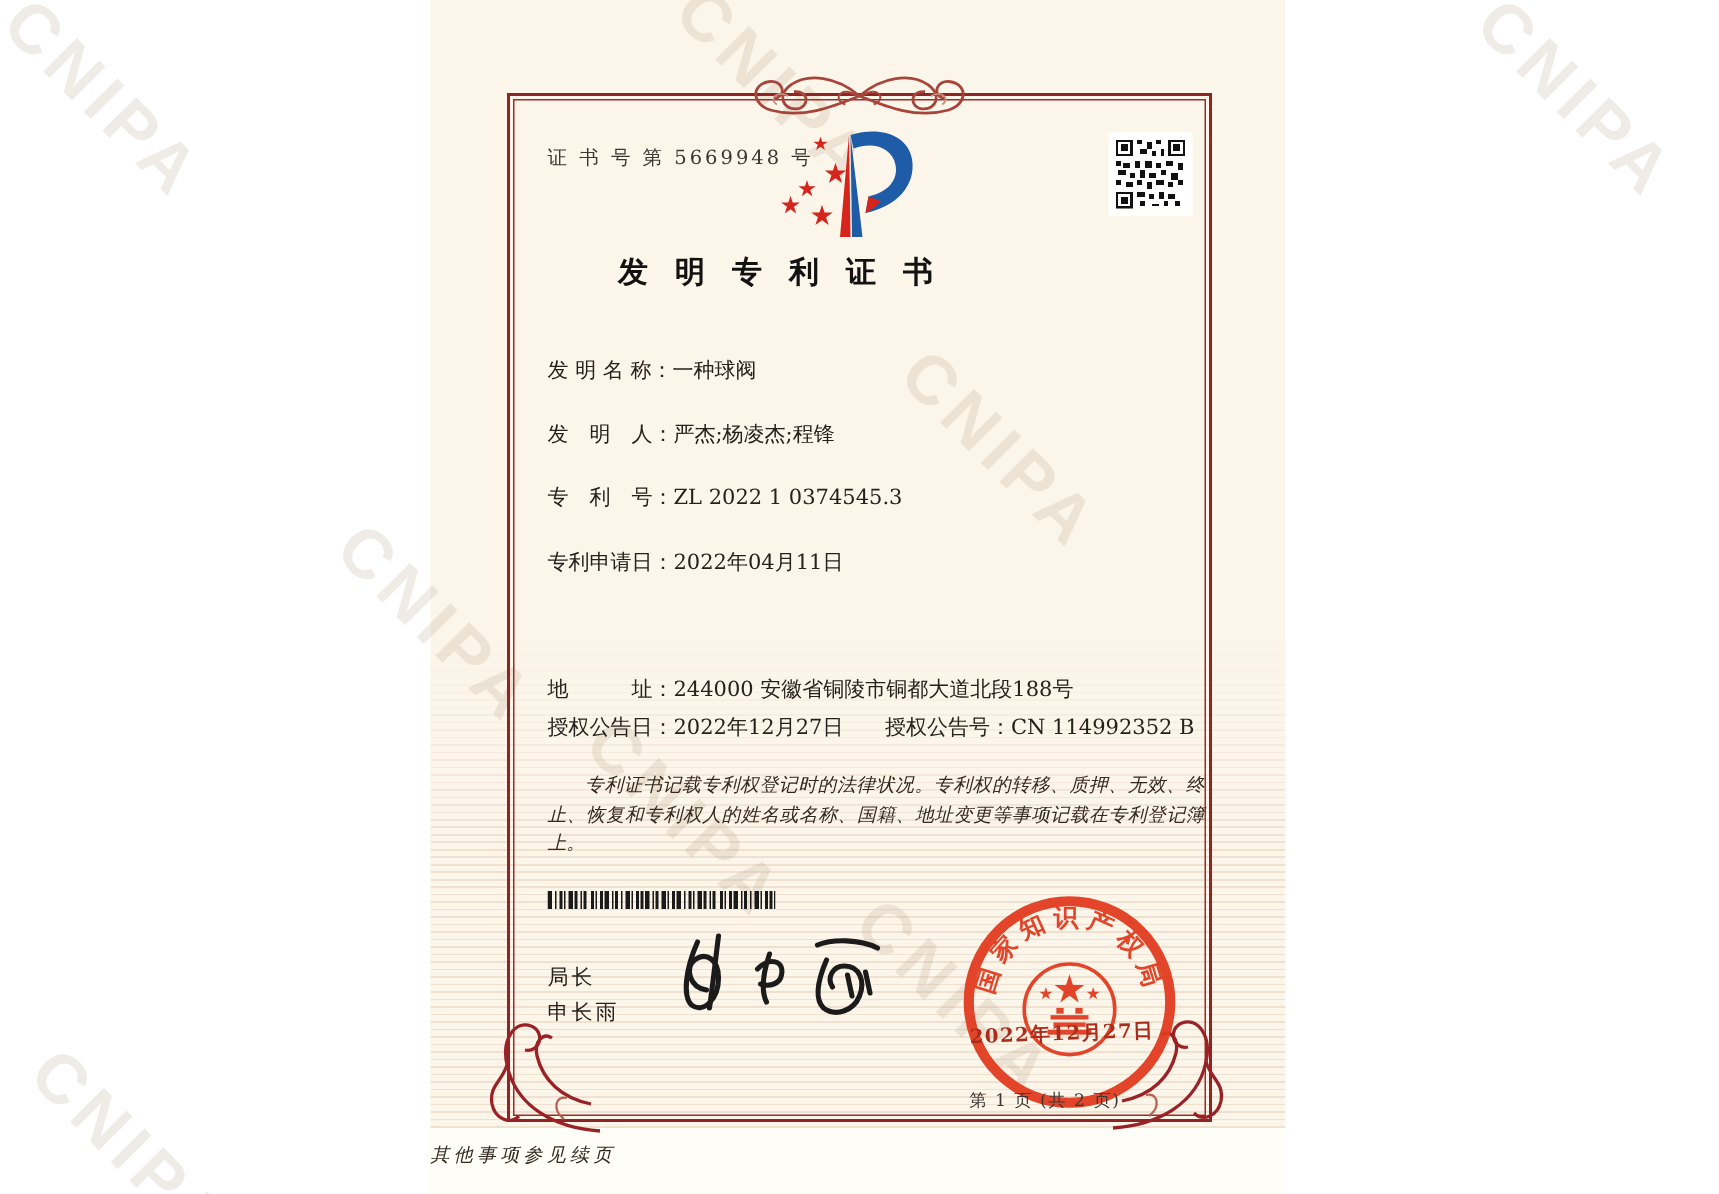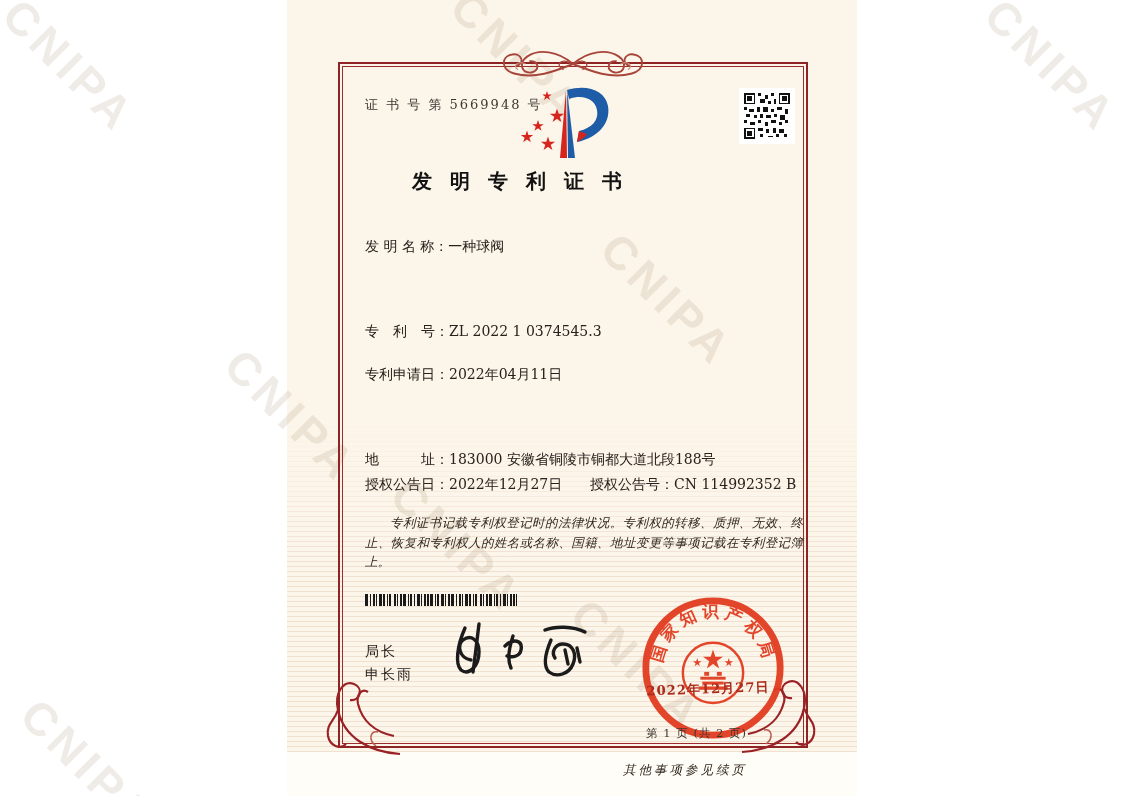--- a/index.html
+++ b/index.html
@@ -83,21 +83,21 @@
   }
   .signature { position:absolute; left:140px; top:606px; width:200px; height:90px; }
   
   .seal { position:absolute; left:353px; top:595px; width:146px; height:146px; opacity:0.94; }
   
   .page-info {
     position:absolute; left:0; right:0; top:726px; text-align:right;
     font-size:11.5px; letter-spacing:1px; color:#3c3733;
   }
   .note {
-    position:absolute; left:0; right:0; top:762px; text-align:right;
+    position:absolute; left:0; right:0; top:762px; text-align:left;
     font-size:12.5px; letter-spacing:3px; color:#33291f; font-style:italic;
   }
 </style>
 </head>
 <body>
 
 <div class="canvas">
 
   <span class="wm" style="left:30px;  top:-12px;">CNIPA</span>
   <span class="wm" style="left:478px; top:-20px;">CNIPA</span>
@@ -210,28 +210,31 @@
             <rect x="25" y="26" width="2" height="2"></rect>
         </g>
       </svg>
     </div>
 
     <h1 class="title">发明专利证书</h1>
 
     <div class="row" style="top:238px">
       <span class="lab">发 明 名 称：</span><span class="val">一种球阀</span>
     </div>
+    <div class="row" style="top:281px">
+      <span class="lab">发　明　人：</span><span class="val">严杰;杨凌杰;程锋</span>
+    </div>
     <div class="row" style="top:323px">
       <span class="lab">专　利　号：</span><span class="val">ZL 2022 1 0374545.3</span>
     </div>
     <div class="row" style="top:366px">
       <span class="lab">专利申请日：</span><span class="val">2022年04月11日</span>
     </div>
     <div class="row" style="top:451px">
-      <span class="lab">地　　　址：</span><span class="val">183000 安徽省铜陵市铜都大道北段188号</span>
+      <span class="lab">地　　　址：</span><span class="val">244000 安徽省铜陵市铜都大道北段188号</span>
     </div>
     <div class="row" style="top:476px">
       <span class="lab">授权公告日：</span><span class="val">2022年12月27日</span>
       <span class="pair2">
         <span class="lab">授权公告号：</span><span class="val">CN 114992352 B</span>
       </span>
     </div>
 
     <div class="paras">
       <p>专利证书记载专利权登记时的法律状况。专利权的转移、质押、无效、终止、恢复和专利权人的姓名或名称、国籍、地址变更等事项记载在专利登记簿上。</p>

